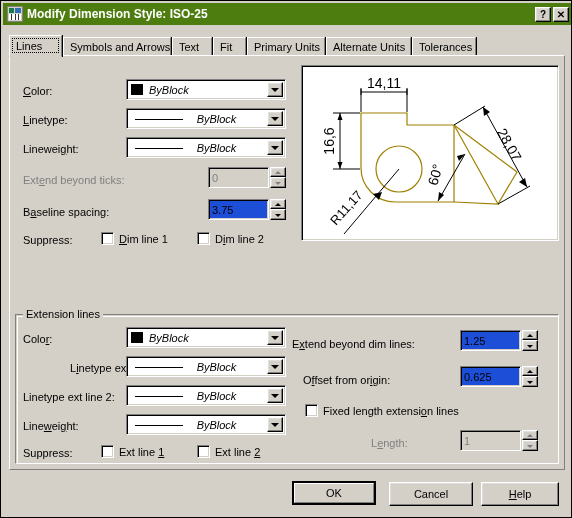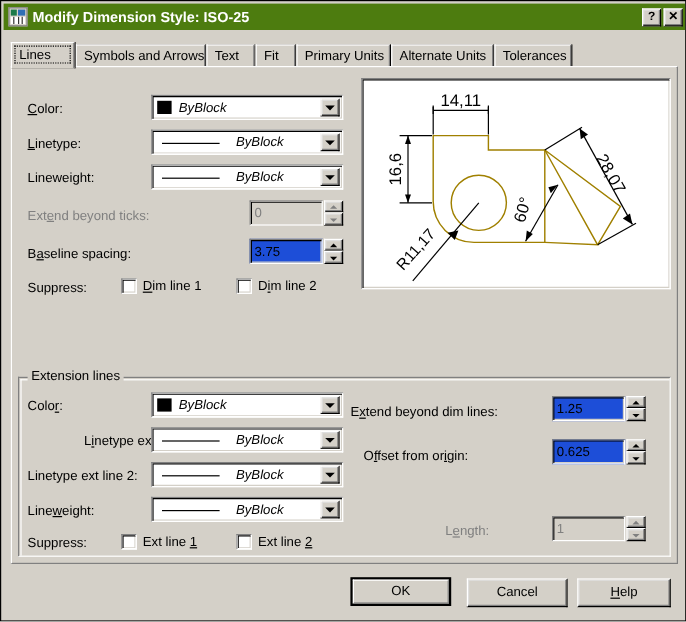--- a/index.html
+++ b/index.html
@@ -546,20 +546,24 @@
     O<span class="u">f</span>fset from or<span class="u">i</span>gin:
   </div>
   <div class="spin" style="left:459px; top:365px; width:78px;">
     <div class="field">0.625</div>
     <div class="updown">
       <div class="up"></div>
       <div class="dn"></div>
     </div>
   </div>
 
+  <div class="cbwrap" style="left:304px; top:403px;">
+    <span class="cbox"></span>
+    <span>Fixed length extensi<span class="u">o</span>n lines</span>
+  </div>
 
   <div class="lbl disabled" style="left:370px; top:436px;">
     L<span class="u">e</span>ngth:
   </div>
   <div class="spin disabled" style="left:459px; top:429px; width:78px;">
     <div class="field">1</div>
     <div class="updown">
       <div class="up"></div>
       <div class="dn"></div>
     </div>

